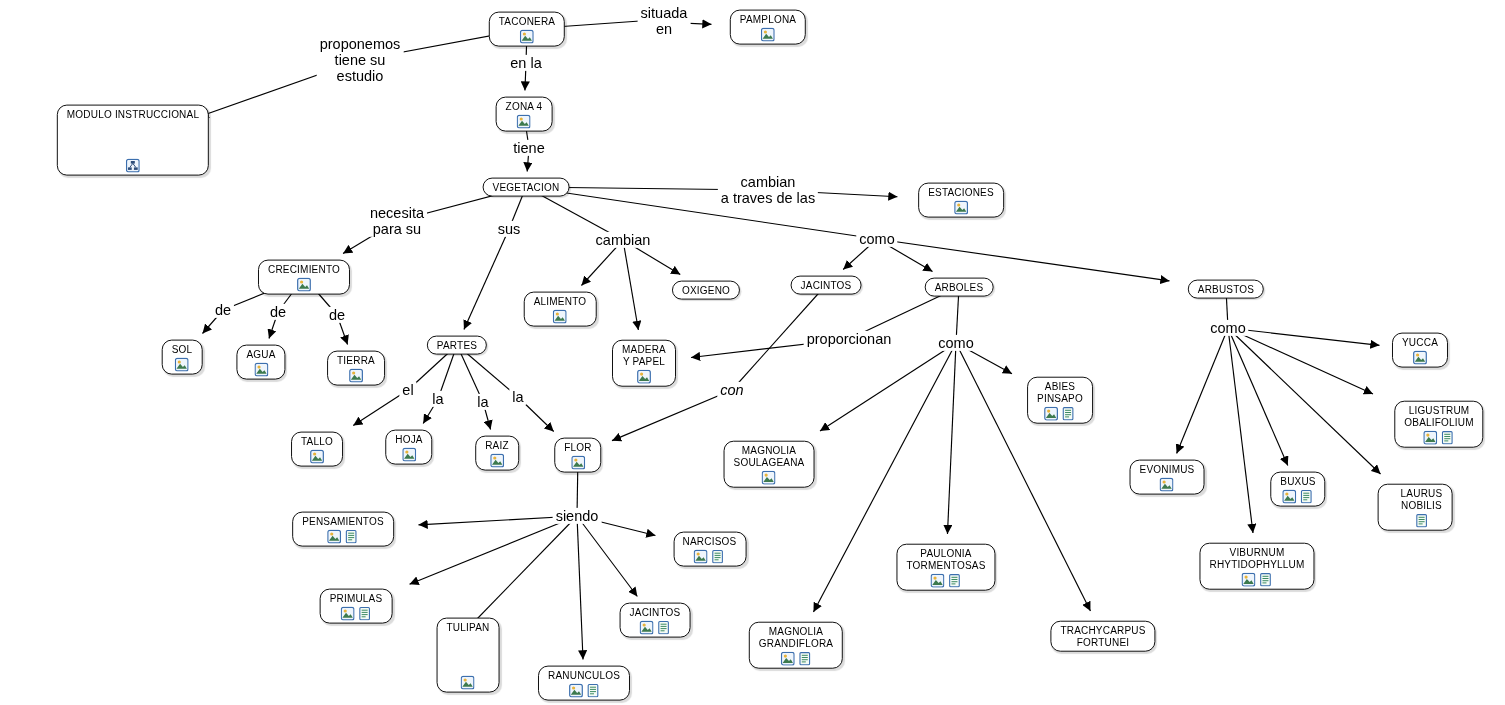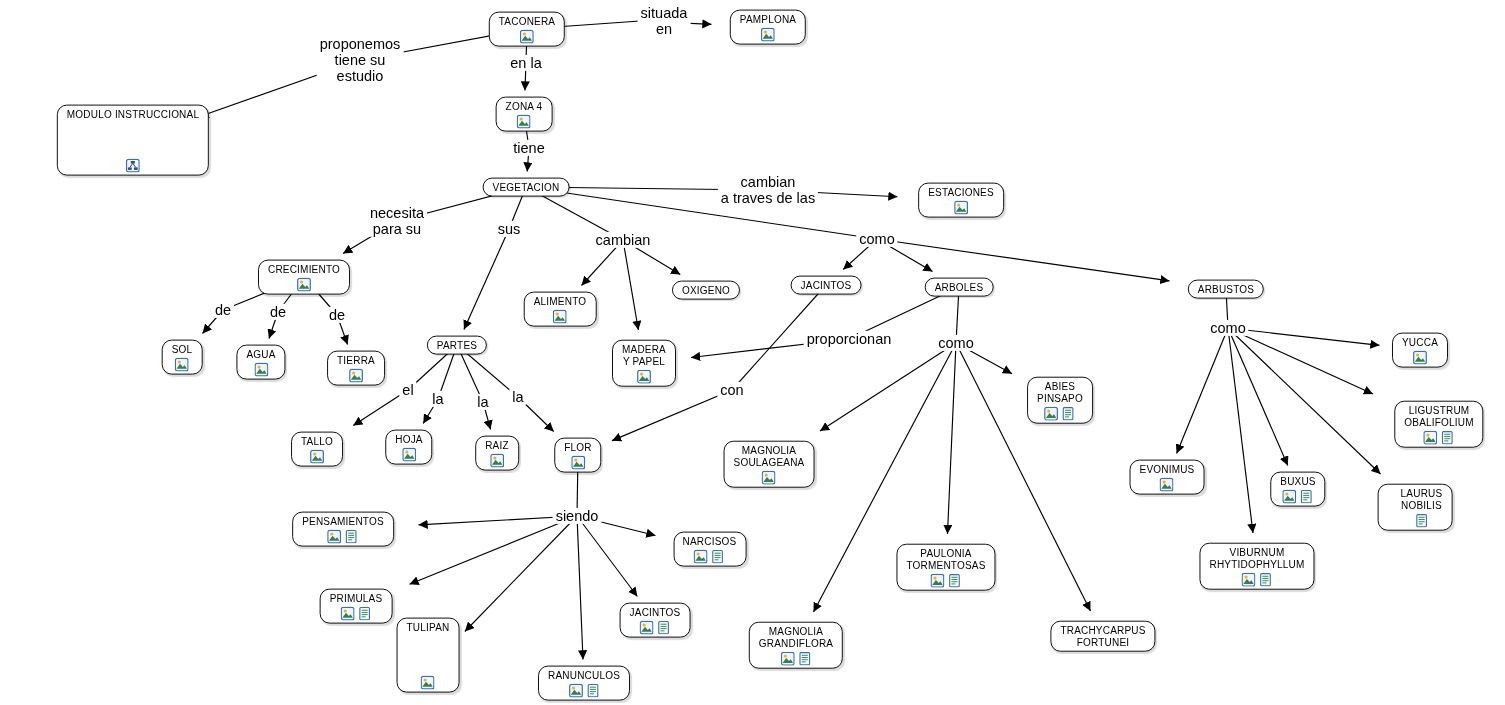--- a/index.html
+++ b/index.html
@@ -465,21 +465,21 @@
         </svg>
         <svg class="res-icon" width="14" height="14" viewBox="0 0 14 14">
           <rect x="2.2" y="0.9" width="9.6" height="12.2" rx="1" fill="#f4fbf6" stroke="#3c6fae" stroke-width="1.1"></rect>
           <line x1="4" y1="3.6" x2="10" y2="3.6" stroke="#3d8a62" stroke-width="1"></line>
           <line x1="4" y1="5.8" x2="10" y2="5.8" stroke="#3d8a62" stroke-width="1"></line>
           <line x1="4" y1="8" x2="10" y2="8" stroke="#3d8a62" stroke-width="1"></line>
           <line x1="4" y1="10.2" x2="8" y2="10.2" stroke="#3d8a62" stroke-width="1"></line>
         </svg>
       </div>
     </div>
-    <div class="node" style="left: 428px; top: 655px; gap: 40px;">
+    <div class="node" style="left: 468px; top: 655px; gap: 40px;">
       <div class="node-label">TULIPAN</div>
       <div class="icon-row">
         <svg class="res-icon" width="14" height="14" viewBox="0 0 14 14">
           <rect x="0.7" y="0.7" width="12.6" height="12.6" rx="2" fill="#eef5fc" stroke="#3c6fae" stroke-width="1.2"></rect>
           <circle cx="4.6" cy="4.4" r="1.6" fill="#e8b33a"></circle>
           <path d="M1.8 11.2 L5.4 6.2 L8.2 9.4 L10 7.6 L12.2 11.2 Z" fill="#3d7a4e"></path>
         </svg>
       </div>
     </div>
     <div class="node" style="left: 584px; top: 683px;">
@@ -572,17 +572,17 @@
     <div class="link-label" style="left: 623px; top: 240px;">cambian</div>
     <div class="link-label" style="left: 877px; top: 239px;">como</div>
     <div class="link-label" style="left: 223px; top: 310px;">de</div>
     <div class="link-label" style="left: 278px; top: 312px;">de</div>
     <div class="link-label" style="left: 337px; top: 315px;">de</div>
     <div class="link-label" style="left: 408px; top: 390px;">el</div>
     <div class="link-label" style="left: 438px; top: 399px;">la</div>
     <div class="link-label" style="left: 483px; top: 402px;">la</div>
     <div class="link-label" style="left: 518px; top: 397px;">la</div>
     <div class="link-label" style="left: 849px; top: 339px;">proporcionan</div>
-    <div class="link-label" style="left: 732px; top: 390px;">con</div>
+    <div class="link-label" style="left: 732px; top: 390px; font-style: italic;">con</div>
     <div class="link-label" style="left: 956px; top: 343px;">como</div>
     <div class="link-label" style="left: 1228px; top: 328px;">como</div>
     <div class="link-label" style="left: 577px; top: 516px;">siendo</div>
   </div>
 
 </body></html>

